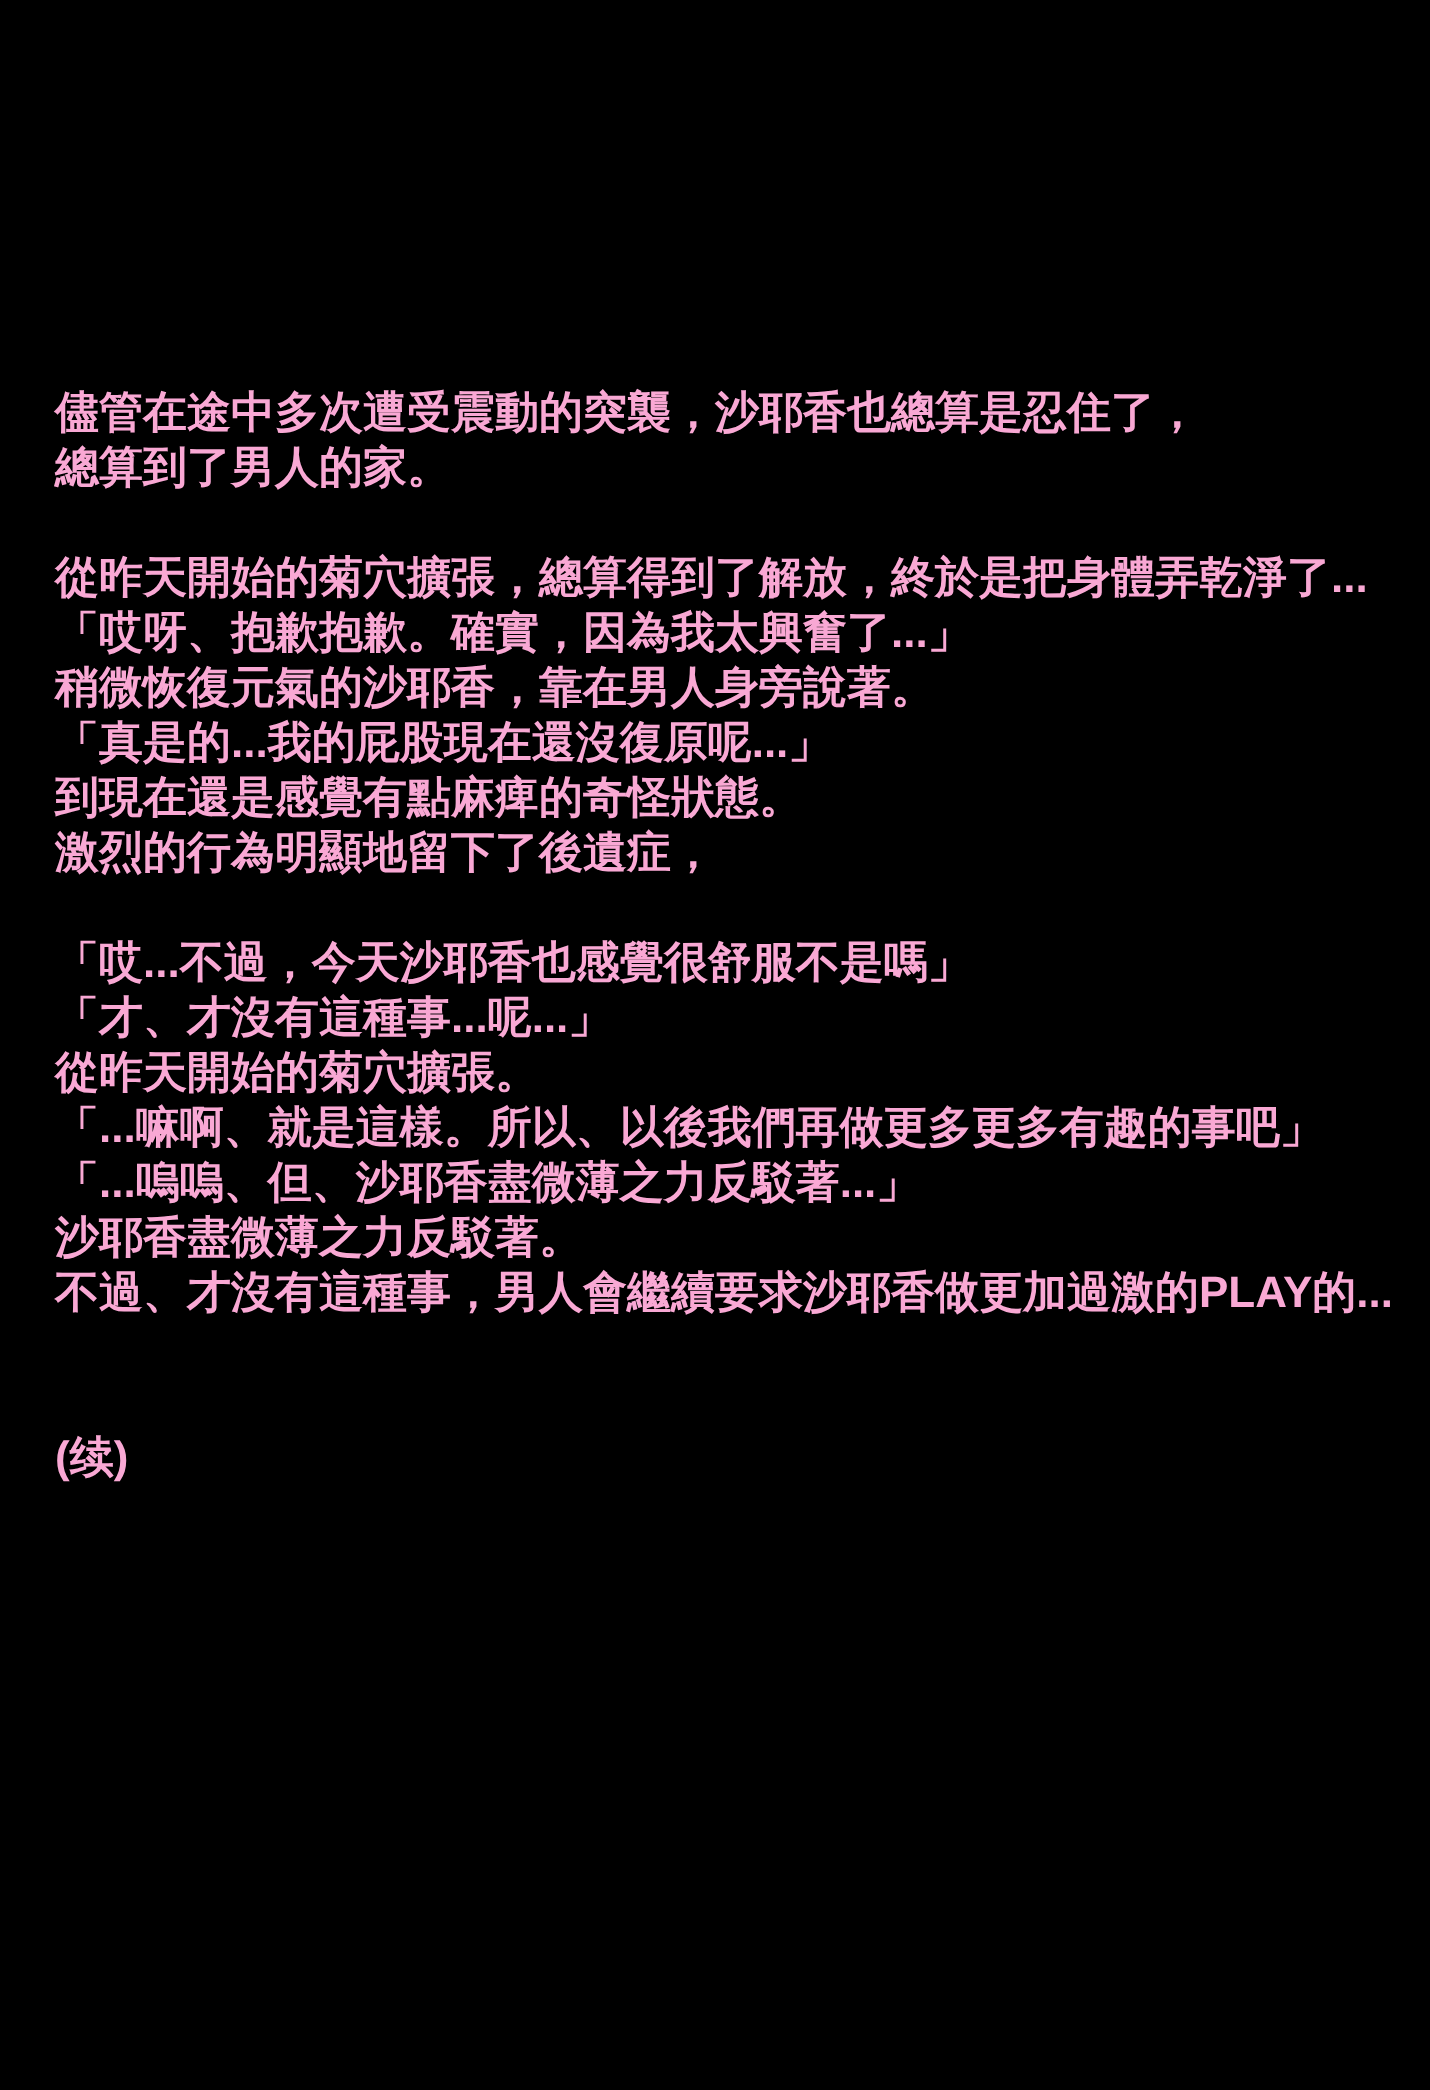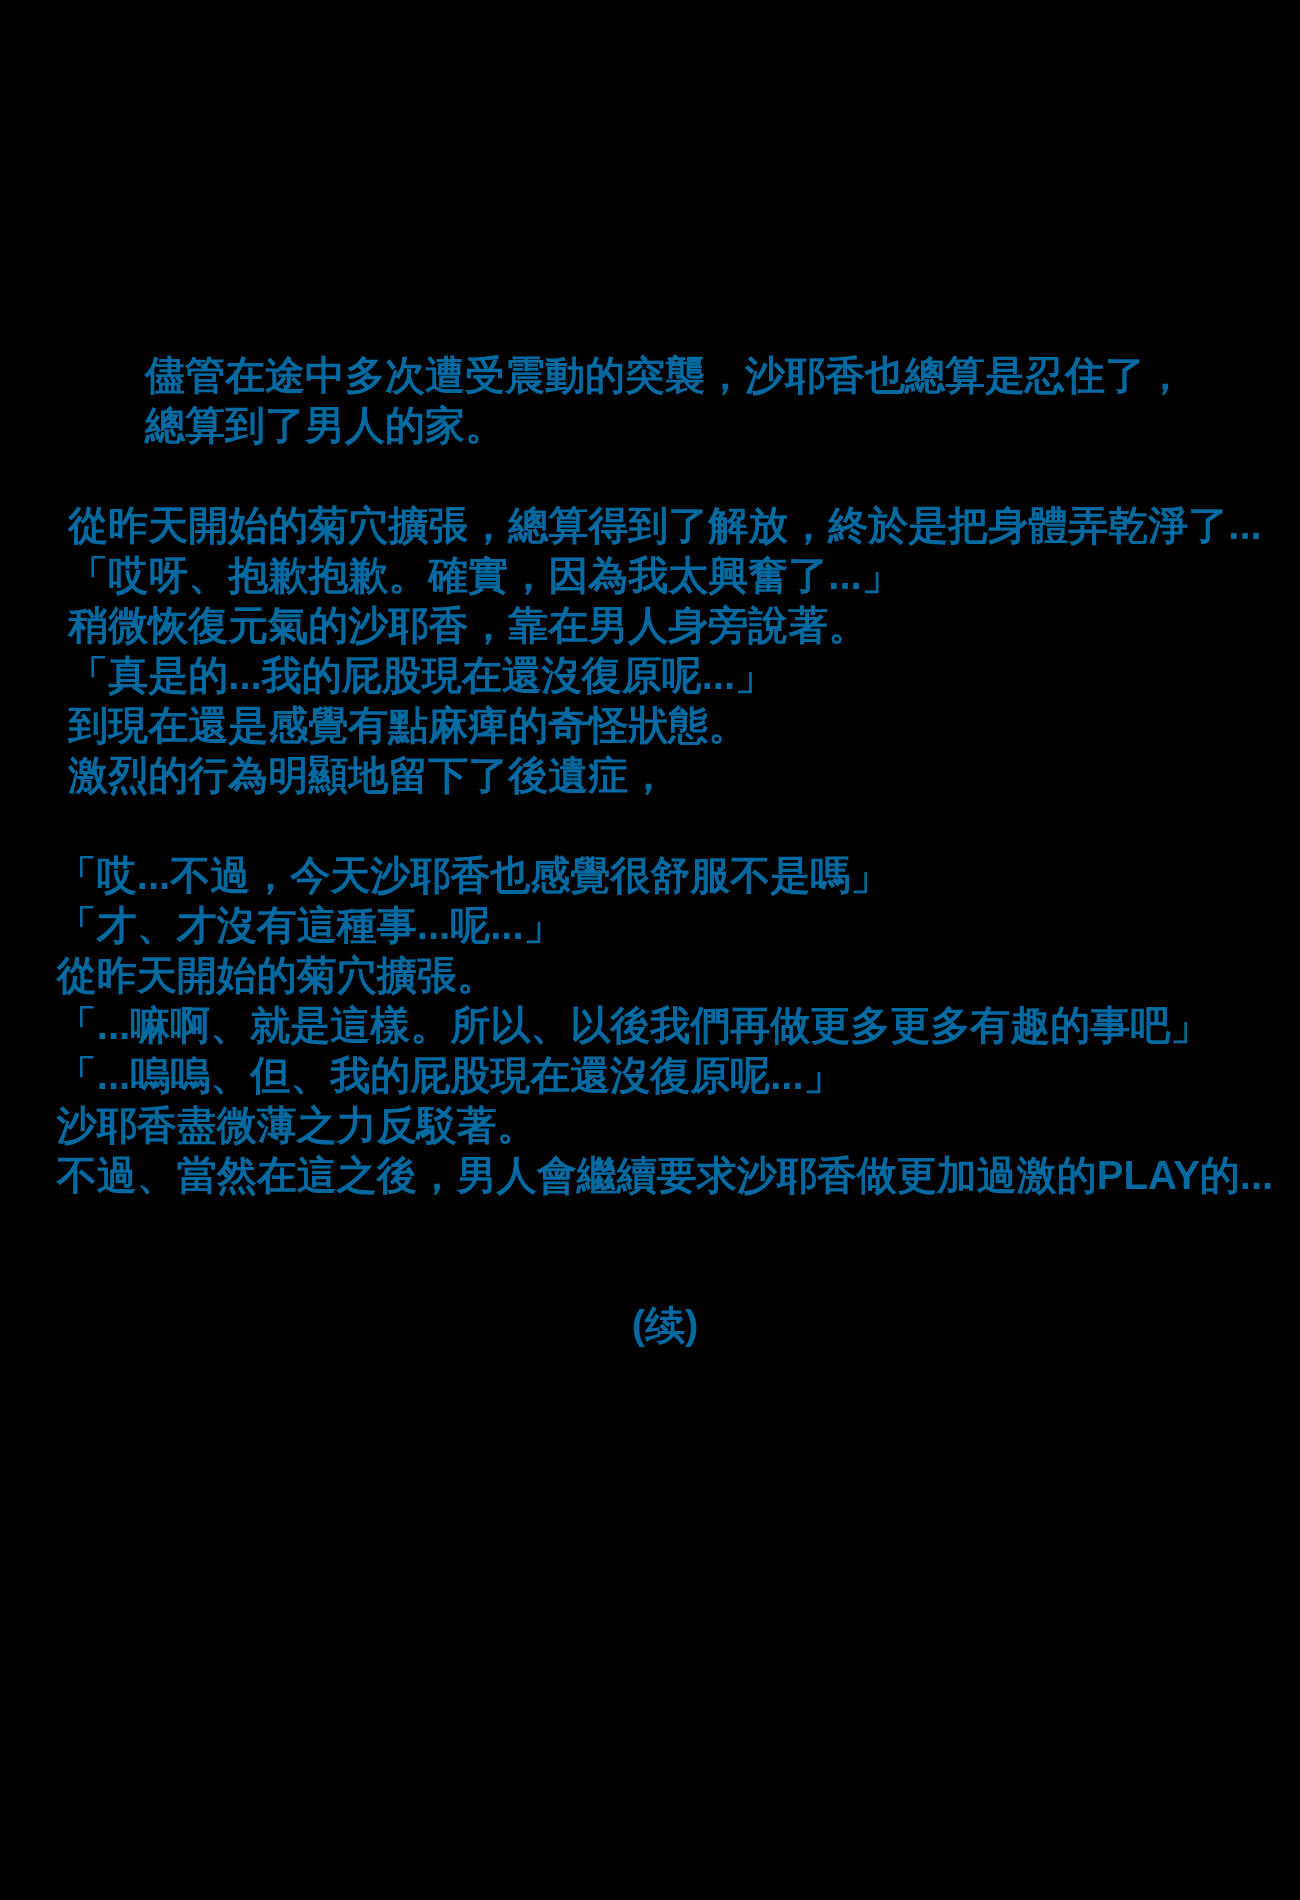--- a/index.html
+++ b/index.html
@@ -11,28 +11,27 @@
     width: 1300px;
     height: 1900px;
     overflow: hidden;
   }
   .page {
     box-sizing: border-box;
     width: 1300px;
     height: 1900px;
     padding: 350px 20px 0 50px;
     background: #000000;
-    color: #0369a1;
+    color: #f9a8d4;
     font-family: "Liberation Sans", sans-serif;
     font-weight: 700;
     font-size: 40px;
     line-height: 50px;
     display: flex;
     flex-direction: column;
-    align-items: center;
   }
   .para {
     margin: 0 0 50px 0;
   }
   .para.continued {
     margin-top: 50px; 
   }
   .line {
     height: 50px;
     white-space: nowrap;
@@ -56,22 +55,22 @@
     <div class="line">「真是的...我的屁股現在還沒復原呢...」</div>
     <div class="line">到現在還是感覺有點麻痺的奇怪狀態。</div>
     <div class="line">激烈的行為明顯地留下了後遺症，</div>
   </div>
 
   <div class="para">
     <div class="line">「哎...不過，今天沙耶香也感覺很舒服不是嗎」</div>
     <div class="line">「才、才沒有這種事...呢...」</div>
     <div class="line">從昨天開始的菊穴擴張。</div>
     <div class="line">「...嘛啊、就是這樣。所以、以後我們再做更多更多有趣的事吧」</div>
-    <div class="line">「...嗚嗚、但、我的屁股現在還沒復原呢...」</div>
+    <div class="line">「...嗚嗚、但、沙耶香盡微薄之力反駁著...」</div>
     <div class="line">沙耶香盡微薄之力反駁著。</div>
-    <div class="line">不過、當然在這之後，男人會繼續要求沙耶香做更加過激的PLAY的...</div>
+    <div class="line">不過、才沒有這種事，男人會繼續要求沙耶香做更加過激的PLAY的...</div>
   </div>
 
   <div class="para continued">
     <div class="line">(续)</div>
   </div>
 
 </div>
 
 </body></html>

